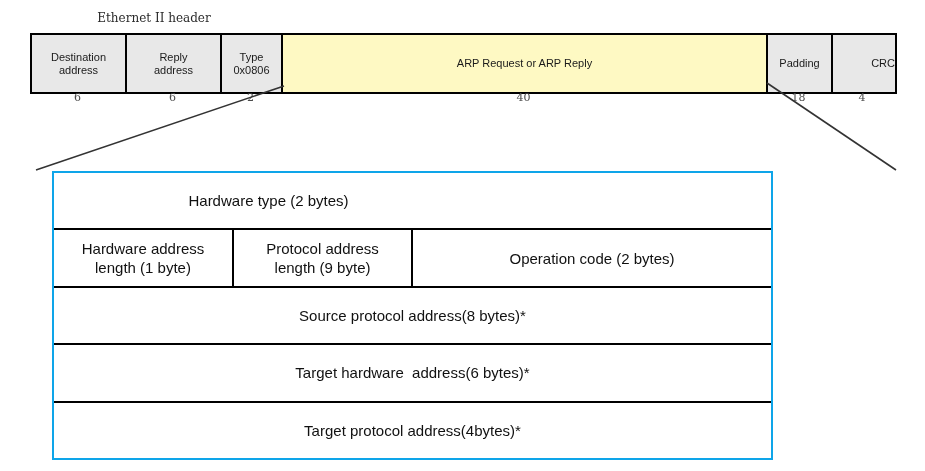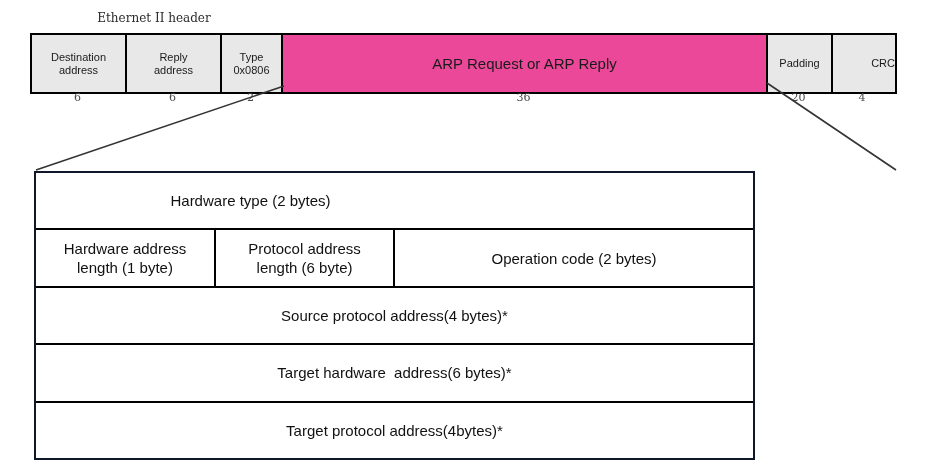--- a/index.html
+++ b/index.html
@@ -67,22 +67,22 @@
     align-items: center;
     justify-content: center;
     text-align: center;
     font-size: 11px;
     line-height: 13px;
     color: #1a1a1a;
     overflow: hidden;
   }
   .fcell:last-child { border-right: none; justify-content: flex-end; }
   .fcell.payload {
-    background: #ec4899;
-    font-size: 15px;
+    background: #fef9c3;
+    font-size: 11px;
   }
   .fcell .two-line { display: block; }
 
   
   #bytes-row {
     position: absolute;
     left: 30px;
     top: 88px;
     width: 867px;
     height: 20px;
@@ -103,26 +103,26 @@
     top: 0;
     width: 925px;
     height: 471px;
     pointer-events: none;
     z-index: 1;
   }
 
   
   #arp-table {
     position: absolute;
-    left: 34px;
+    left: 52px;
     top: 171px;
     width: 721px;
     height: 289px;
     box-sizing: border-box;
-    border: 2px solid #0f172a;
+    border: 2px solid #0ea5e9;
     display: flex;
     flex-direction: column;
     background: #ffffff;
     z-index: 2;
   }
   .arow {
     display: flex;
     box-sizing: border-box;
     border-bottom: 2px solid #000000;
     flex: 1 1 0;
@@ -191,42 +191,42 @@
     </div>
     <div class="fcell" style="width:62px">
       <span>CRC</span>
     </div>
   </div>
 
   <div id="bytes-row">
     <div class="bcell" style="width:95px">6</div>
     <div class="bcell" style="width:95px">6</div>
     <div class="bcell" style="width:61px">2</div>
-    <div class="bcell" style="width:485px">36</div>
-    <div class="bcell" style="width:65px">20</div>
+    <div class="bcell" style="width:485px">40</div>
+    <div class="bcell" style="width:65px">18</div>
     <div class="bcell" style="width:62px">4</div>
   </div>
 
   <div id="arp-table">
 
     <div class="arow">
       <div class="acell" style="width:429px">Hardware type (2 bytes)</div>
     </div>
 
     <div class="arow">
       <div class="acell two-line" style="width:215px">Hardware address
 length (1 byte)</div>
       <div class="acell two-line" style="width:214px">Protocol address
-length (6 byte)</div>
+length (9 byte)</div>
       <div class="acell" style="width:430px">Operation code (2 bytes)</div>
     </div>
 
 
     <div class="arow">
-      <div class="acell" style="width:100%">Source protocol address(4 bytes)*</div>
+      <div class="acell" style="width:100%">Source protocol address(8 bytes)*</div>
     </div>
 
     <div class="arow">
       <div class="acell" style="width:100%">Target hardware  address(6 bytes)*</div>
     </div>
 
     <div class="arow">
       <div class="acell" style="width:100%">Target protocol address(4bytes)*</div>
     </div>
 

